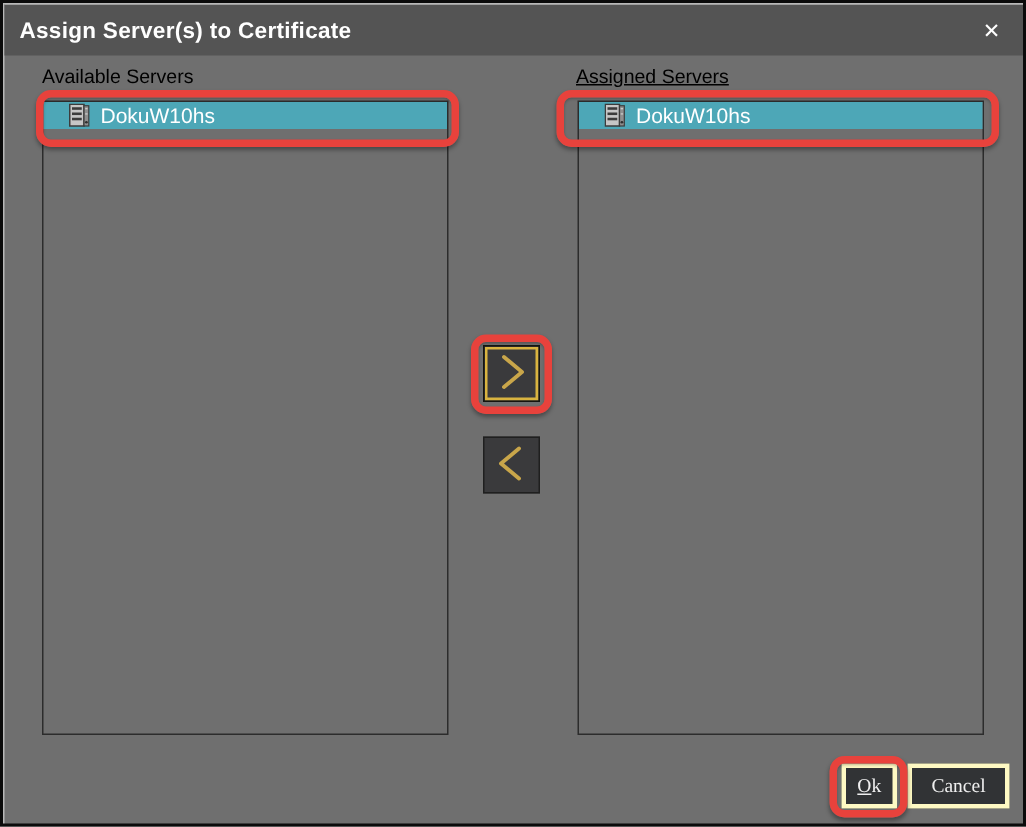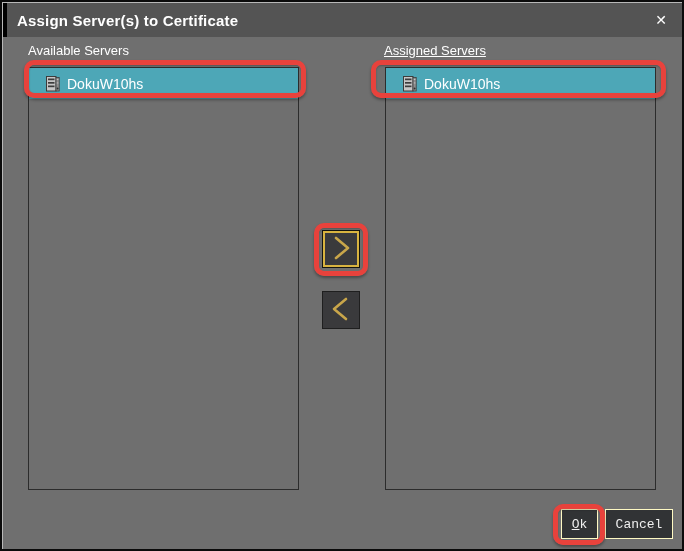--- a/index.html
+++ b/index.html
@@ -21,50 +21,50 @@
     border: 2px solid #0b0b0b;
     box-shadow: inset 1px 1px 0 #b8b8b8;
     pointer-events: none;
     z-index: 40;
   }
   
   .titlebar {
     position: absolute; left: 2px; top: 2px; width: 680px; height: 35px;
     background: #545454;
     border-top: 1px solid #b8b8b8;
-    border-left: 5px solid #000000;
+    border-left: 1px solid #000000;
     display: flex; align-items: center;
     padding: 0 12px 0 10px;
   }
   .title-text {
     color: #ffffff; font-weight: bold; font-size: 15px; letter-spacing: 0.2px;
     flex: 1;
   }
   .close-btn {
     color: #ffffff; font-size: 14px; font-weight: bold;
     width: 18px; height: 18px; line-height: 18px; text-align: center;
     cursor: default;
   }
   
   .panel-label {
     position: absolute; top: 43px;
-    color: #ffffff; font-size: 13px;
+    color: #000000; font-size: 13px;
   }
   .label-available { left: 28px; }
   .label-assigned  { left: 384px; text-decoration: underline; }
   
   .list-panel {
     position: absolute; top: 67px; width: 271px; height: 423px;
     border: 1px solid #2c2c2c;
     background: #6f6f6f;
   }
   .panel-left  { left: 28px; }
   .panel-right { left: 385px; }
   .list-item {
-    height: 31px; width: 100%;
+    height: 18px; width: 100%;
     background: #4da7b7;
     display: flex; align-items: center;
     padding-left: 17px;
   }
   .item-label {
     color: #ffffff; font-size: 14px; margin-left: 7px;
     white-space: nowrap;
   }
   .server-icon { display: inline-block; width: 14px; height: 16px; }
   
@@ -78,23 +78,23 @@
   .assign-btn {
     top: 230px;
     border: 1px solid #151510;
     box-shadow: inset 0 0 0 2px #d9b440;
   }
   .unassign-btn { top: 291px; }
   
   .dlg-btn {
     position: absolute; top: 509px; height: 30px;
     background: #313335;
-    border: 1px solid #fef9c3;
+    border: 3px solid #fef9c3;
     color: #efefef; font-size: 13px;
-    font-family: Liberation Mono, monospace;
+    font-family: Liberation Serif, serif;
     text-align: center; cursor: default;
   }
   .ok-btn { left: 561px; width: 37px; }
   .ok-btn::first-letter { text-decoration: underline; }
   .cancel-btn { left: 605px; width: 68px; }
   
   .anno {
     position: absolute;
     border: 5px solid #e8423c;
     border-radius: 10px;

